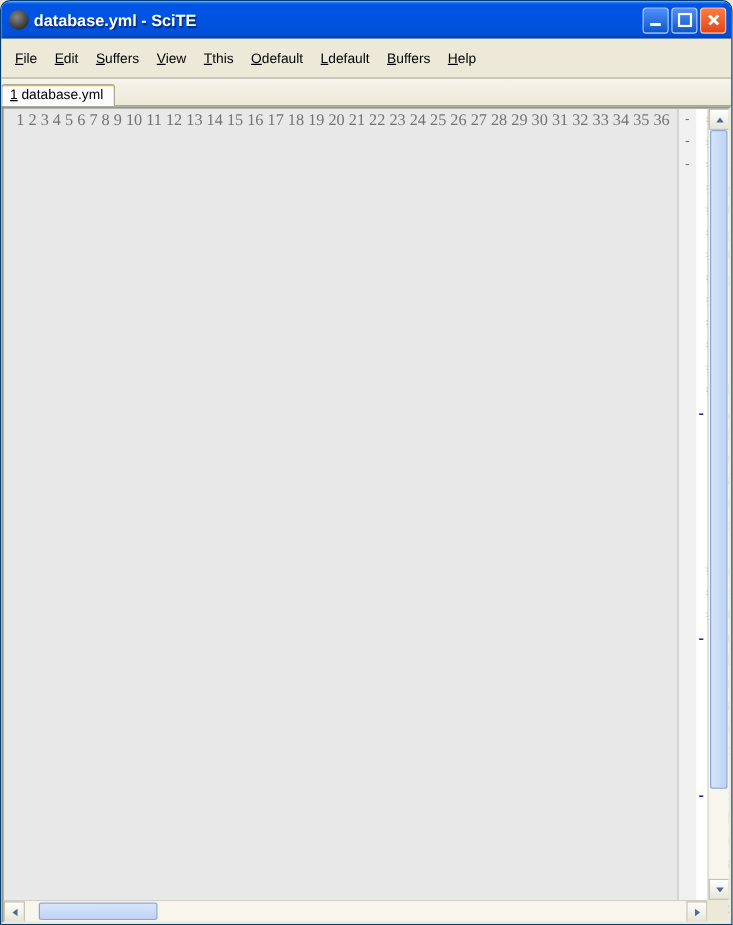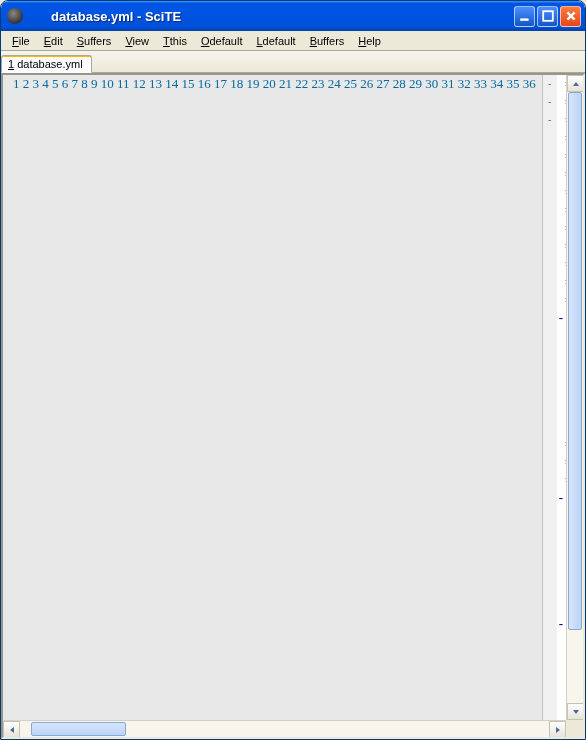--- a/index.html
+++ b/index.html
@@ -16,21 +16,20 @@
   border-radius: 8px 8px 0 0;
 }
 .titlebar {
   height: 30px;
   background: linear-gradient(to bottom, #3a95ff 0%, #0054e3 8%, #0054e3 40%, #0050d8 88%, #003fa8 100%);
   display: flex;
   align-items: center;
   padding: 0 4px 0 6px;
   border-radius: 7px 7px 0 0;
   color: white;
-  gap: 24px;
 }
 .titlebar-icon {
   width: 16px; height: 16px;
   background: radial-gradient(circle at 40% 35%, #888 0%, #333 70%);
   border-radius: 50%;
   margin-right: 4px;
   flex-shrink: 0;
 }
 .titlebar-text {
   flex: 1;
@@ -49,21 +48,21 @@
   font-family: "Marlett", monospace;
   font-size: 10px;
   color: white;
   cursor: default;
 }
 .tbtn.min, .tbtn.max { background: linear-gradient(to bottom,#4d90ff,#1057c5); }
 .tbtn.close { background: linear-gradient(to bottom,#ff7b3e,#e3461a); }
 .tbtn svg { width: 12px; height: 12px; }
 
 .menubar {
-  height: 20px;
+  height: 32px;
   background: #ece9d8;
   display: flex;
   align-items: center;
   padding: 0 4px;
   border-bottom: 1px solid #aca899;
   font-size: 11px;
 }
 .menu-item {
   padding: 2px 7px;
   cursor: default;
@@ -101,21 +100,21 @@
   display: flex;
   flex-direction: column;
 }
 .editor-scroll {
   flex: 1;
   overflow: hidden;
   display: flex;
 }
 .gutter {
   background: #e8e8e8;
-  color: #0369a1;
+  color: #737373;
   text-align: right;
   padding: 0 6px 0 10px;
   font-family: "Comic Sans MS", cursive;
   font-size: 13px;
   line-height: 18px;
   user-select: none;
   border-right: 1px solid #c0c0c0;
 }
 .code {
   flex: 1;

